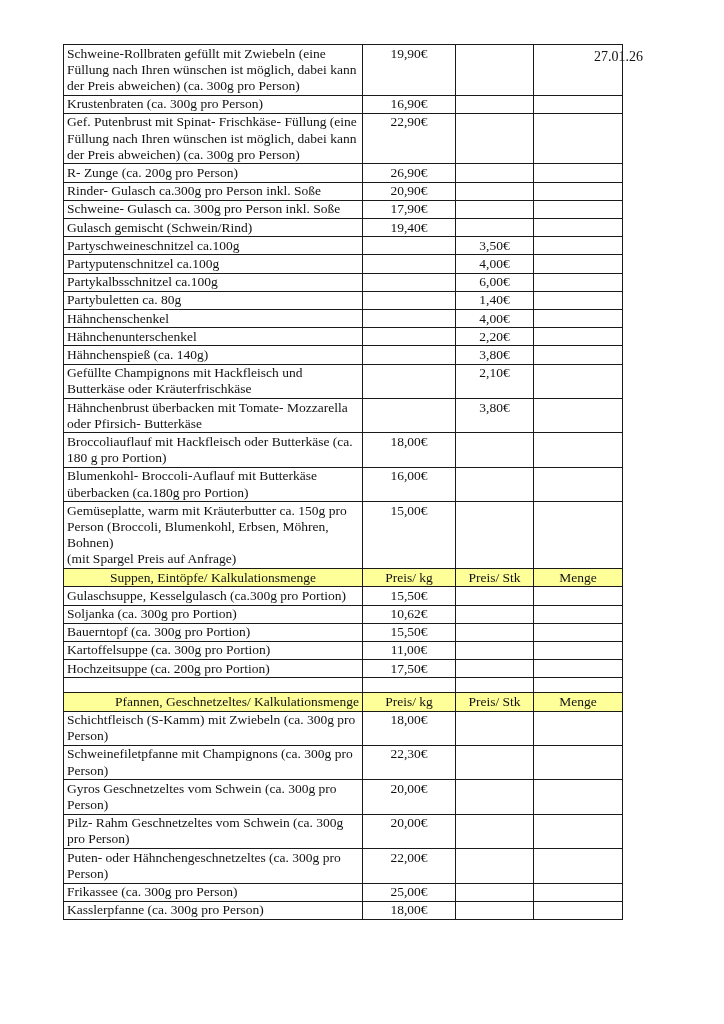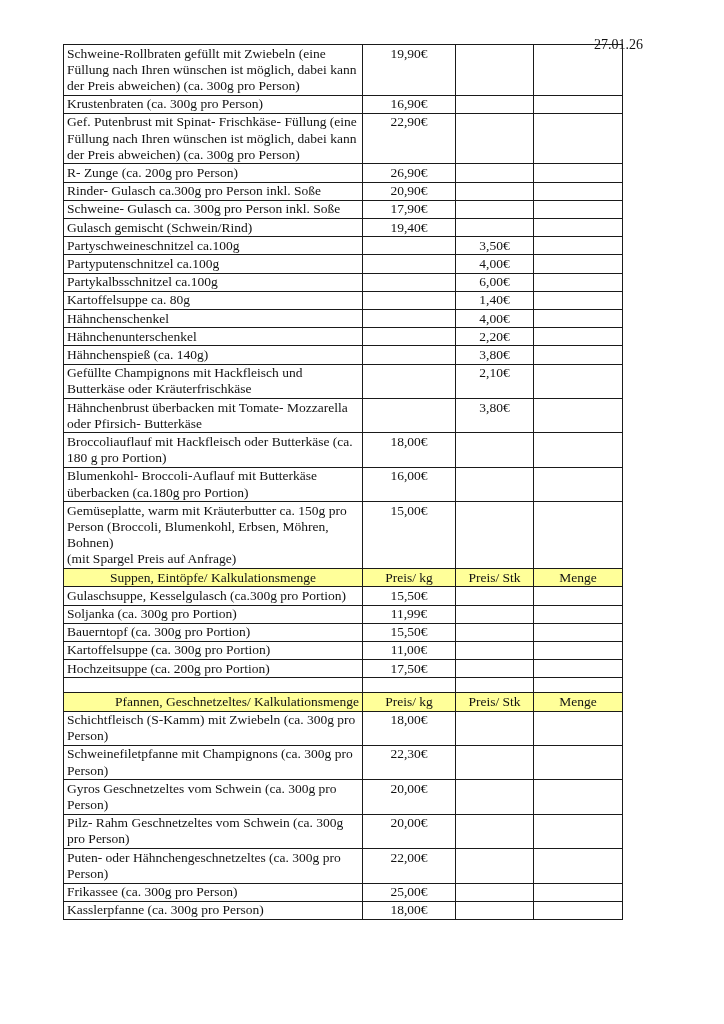--- a/index.html
+++ b/index.html
@@ -7,21 +7,21 @@
     width: 724px;
     height: 1024px;
     background: #ffffff;
     position: relative;
     overflow: hidden;
     font-family: "Liberation Serif", serif;
     color: #121212;
   }
   .date {
     position: absolute;
-    top: 36px;
+    top: 48px;
     left: 0;
     width: 643px;
     text-align: right;
     font-size: 14px;
     line-height: 17px;
   }
   table.price-table {
     position: absolute;
     left: 63px;
     top: 44px;
@@ -114,21 +114,21 @@
         <td class="c-stk">4,00€</td>
         <td class="c-menge"></td>
       </tr>
       <tr class="">
         <td class="c-desc">Partykalbsschnitzel ca.100g</td>
         <td class="c-kg"></td>
         <td class="c-stk">6,00€</td>
         <td class="c-menge"></td>
       </tr>
       <tr class="">
-        <td class="c-desc">Kartoffelsuppe ca. 80g</td>
+        <td class="c-desc">Partybuletten ca. 80g</td>
         <td class="c-kg"></td>
         <td class="c-stk">1,40€</td>
         <td class="c-menge"></td>
       </tr>
       <tr class="">
         <td class="c-desc">Hähnchenschenkel</td>
         <td class="c-kg"></td>
         <td class="c-stk">4,00€</td>
         <td class="c-menge"></td>
       </tr>
@@ -182,21 +182,21 @@
         <td class="c-menge">Menge</td>
       </tr>
       <tr class="">
         <td class="c-desc">Gulaschsuppe, Kesselgulasch (ca.300g pro Portion)</td>
         <td class="c-kg">15,50€</td>
         <td class="c-stk"></td>
         <td class="c-menge"></td>
       </tr>
       <tr class="">
         <td class="c-desc">Soljanka (ca. 300g pro Portion)</td>
-        <td class="c-kg">11,99€</td>
+        <td class="c-kg">10,62€</td>
         <td class="c-stk"></td>
         <td class="c-menge"></td>
       </tr>
       <tr class="">
         <td class="c-desc">Bauerntopf (ca. 300g pro Portion)</td>
         <td class="c-kg">15,50€</td>
         <td class="c-stk"></td>
         <td class="c-menge"></td>
       </tr>
       <tr class="">

